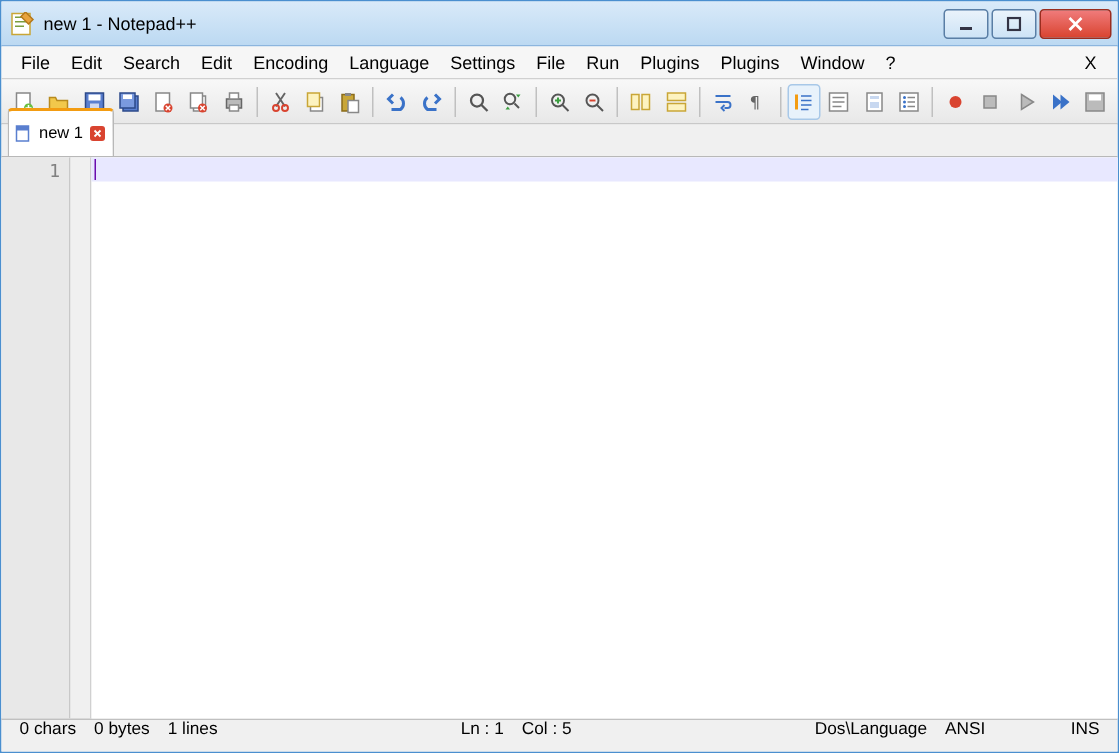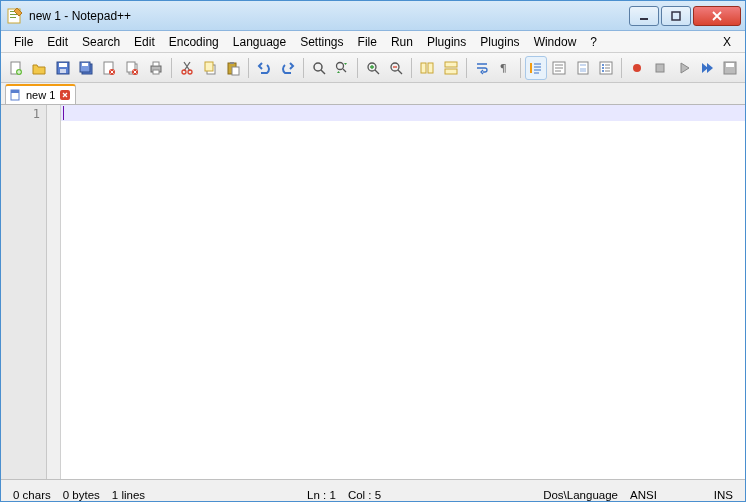--- a/index.html
+++ b/index.html
@@ -12,31 +12,31 @@
   .winbtn { width: 30px; height: 20px; border: 1px solid #5a7ea5; border-radius: 3px; margin-left: 2px; display: flex; align-items: center; justify-content: center; background: linear-gradient(#eaf3fb,#cde3f6); cursor: pointer; }
   .winbtn.close { width: 48px; background: linear-gradient(#f07b7b,#d94430); border-color: #9a2d1f; color: #fff; }
   .winbtn svg { display: block; }
   .menubar { height: 22px; background: #f6f6f6; border-bottom: 1px solid #d0d0d0; display: flex; align-items: center; padding: 0 6px; }
   .menuitem { padding: 6px 7px; cursor: pointer; color: #000; }
   .menubar .right { margin-left: auto; padding: 2px 8px; cursor: pointer; }
   .toolbar { height: 30px; background: linear-gradient(#f8f8f8,#e8e8e8); border-bottom: 1px solid #c8c8c8; display: flex; align-items: center; padding: 0 4px; gap: 1px; }
   .tbtn { width: 24px; height: 24px; border: 1px solid transparent; border-radius: 3px; display: flex; align-items: center; justify-content: center; cursor: pointer; }
   .tsep { width: 1px; height: 20px; background: #c0c0c0; margin: 0 3px; }
   .tabbar { height: 22px; background: #f0f0f0; border-bottom: 1px solid #b8b8b8; display: flex; align-items: flex-end; padding: 0 4px; }
-  .tab { height: 20px; background: #fff; border: 1px solid #b8b8b8; border-bottom: none; border-radius: 3px 3px 0 0; display: flex; align-items: center; padding: 0 4px; gap: 4px; font-size: 11px; cursor: pointer; }
+  .tab { height: 32px; background: #fff; border: 1px solid #b8b8b8; border-bottom: none; border-radius: 3px 3px 0 0; display: flex; align-items: center; padding: 0 4px; gap: 4px; font-size: 11px; cursor: pointer; }
   .tab.active { border-top: 2px solid #f39c12; background: #fff; }
   .tabicon { width: 12px; height: 12px; }
   .tabclose { width: 12px; height: 12px; display: flex; align-items: center; justify-content: center; }
   .editor { flex: 1; display: flex; background: #fff; min-height: 0; }
   .gutter { width: 46px; background: #e8e8e8; border-right: 1px solid #c8c8c8; text-align: right; padding: 2px 6px 0 0; color: #808080; font-family: Consolas, monospace; font-size: 12px; }
   .foldmargin { width: 14px; background: #f0f0f0; border-right: 1px solid #d0d0d0; }
   .textarea { flex: 1; position: relative; background: #fff; }
   .currentline { position: absolute; left: 0; right: 0; top: 0; height: 16px; background: #e8e8ff; }
   .cursor { position: absolute; left: 2px; top: 1px; width: 1px; height: 14px; background: #6a0dad; }
-  .statusbar { height: 22px; background: #f0f0f0; border-top: 1px solid #c0c0c0; display: flex; align-items: flex-end; padding: 0 6px; font-size: 11.5px; color: #000; }
+  .statusbar { height: 22px; background: #f0f0f0; border-top: 1px solid #c0c0c0; display: flex; align-items: flex-start; padding: 0 6px; font-size: 11.5px; color: #000; }
   .statusbar .cell { padding: 0 6px; }
   .statusbar .spacer { flex: 1; }
 </style>
 </head>
 <body>
 
 <div class="window">
 
   <div class="titlebar">
     <span class="appicon">

